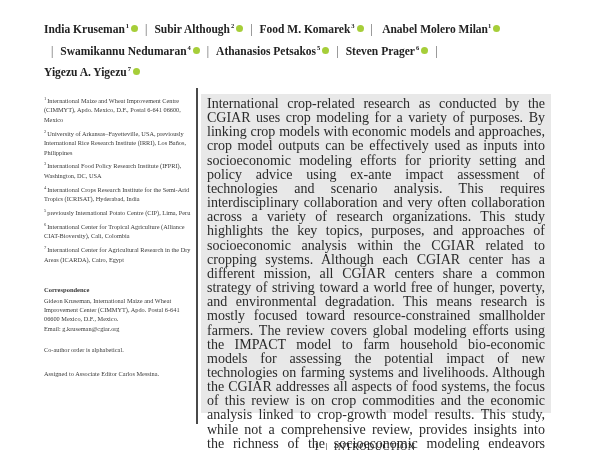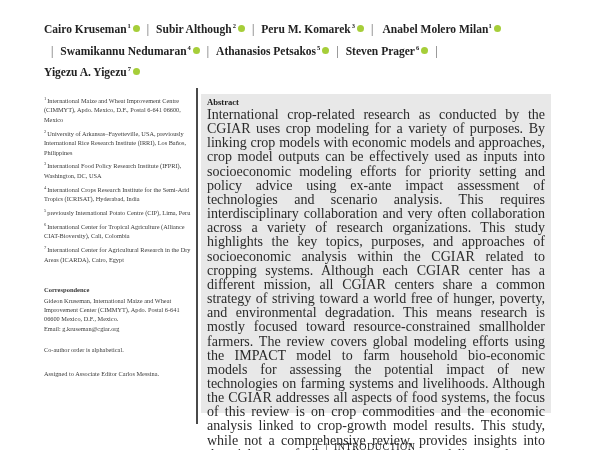--- a/index.html
+++ b/index.html
@@ -32,21 +32,21 @@
   .abstract p { margin: 0; font-size: 14px; line-height: 14.15px; text-align: justify;
                 color: #2a2a2a; }
 
   .section-heading { position: absolute; left: 314px; top: 441px;
                      font-size: 10px; letter-spacing: 0.5px; color: #222; white-space: nowrap; }
 </style>
 </head>
 <body>
 
 <div class="authors">
-  <span class="author"><span>Cairo Kruseman</span><sup>1</sup><span class="orcid"></span></span><span class="sep">|</span><span class="author"><span>Subir Although</span><sup>2</sup><span class="orcid"></span></span><span class="sep">|</span><span class="author"><span>Peru M. Komarek</span><sup>3</sup><span class="orcid"></span></span><span class="sep">|</span>
+  <span class="author"><span>India Kruseman</span><sup>1</sup><span class="orcid"></span></span><span class="sep">|</span><span class="author"><span>Subir Although</span><sup>2</sup><span class="orcid"></span></span><span class="sep">|</span><span class="author"><span>Food M. Komarek</span><sup>3</sup><span class="orcid"></span></span><span class="sep">|</span>
   <span><span>Anabel Molero Milan</span><sup style="font-size:6.5px;vertical-align:5px;">1</sup><span class="orcid"></span></span><span class="sep">|</span><span class="author"><span>Swamikannu Nedumaran</span><sup>4</sup><span class="orcid"></span></span><span class="sep">|</span><span class="author"><span>Athanasios Petsakos</span><sup>5</sup><span class="orcid"></span></span><span class="sep">|</span><span class="author"><span>Steven Prager</span><sup>6</sup><span class="orcid"></span></span><span class="sep">|</span><br><span class="author"><span>Yigezu A. Yigezu</span><sup>7</sup><span class="orcid"></span></span>
 </div>
 
 <div class="left-col">
   <div class="aff"><sup>1</sup><span>International Maize and Wheat Improvement Centre (CIMMYT), Apdo. Mexico, D.F., Postal 6-641 06600, Mexico</span></div>
   <div class="aff"><sup>2</sup><span>University of Arkansas–Fayetteville, USA, previously International Rice Research Institute (IRRI), Los Baños, Philippines</span></div>
   <div class="aff"><sup>3</sup><span>International Food Policy Research Institute (IFPRI), Washington, DC, USA</span></div>
   <div class="aff"><sup>4</sup><span>International Crops Research Institute for the Semi-Arid Tropics (ICRISAT), Hyderabad, India</span></div>
   <div class="aff"><sup>5</sup><span>previously International Potato Centre (CIP), Lima, Peru</span></div>
   <div class="aff"><sup>6</sup><span>International Center for Tropical Agriculture (Alliance CIAT-Bioversity), Cali, Colombia</span></div>
@@ -56,21 +56,20 @@
   <div class="corr-text">Gideon Kruseman, International Maize and Wheat Improvement Center (CIMMYT), Apdo. Postal 6-641 06600 Mexico, D.F., Mexico.</div>
   <div>Email: g.kruseman@cgiar.org</div>
 
   <div class="note">Co-author order is alphabetical.</div>
   <div class="note2">Assigned to Associate Editor Carlos Messina.</div>
 </div>
 
 <div class="divider"></div>
 
 <div class="abstract">
-  <h2>Abstract</h2>
   <p>International crop-related research as conducted by the CGIAR uses crop modeling for a variety of purposes. By linking crop models with economic models and approaches, crop model outputs can be effectively used as inputs into socioeconomic modeling efforts for priority setting and policy advice using ex-ante impact assessment of technologies and scenario analysis. This requires interdisciplinary collaboration and very often collaboration across a variety of research organizations. This study highlights the key topics, purposes, and approaches of socioeconomic analysis within the CGIAR related to cropping systems. Although each CGIAR center has a different mission, all CGIAR centers share a common strategy of striving toward a world free of hunger, poverty, and environmental degradation. This means research is mostly focused toward resource-constrained smallholder farmers. The review covers global modeling efforts using the IMPACT model to farm household bio-economic models for assessing the potential impact of new technologies on farming systems and livelihoods. Although the CGIAR addresses all aspects of food systems, the focus of this review is on crop commodities and the economic analysis linked to crop-growth model results. This study, while not a comprehensive review, provides insights into the richness of the socioeconomic modeling endeavors within the CGIAR. The study highlights the need for interdisciplinary approaches to address the challenges this type of modeling faces.</p>
 </div>
 
 <div class="section-heading">
   <span>1</span>
   <span style="margin:0 3px;">|</span>
   <span>INTRODUCTION</span>
 </div>
 
 </body></html>

